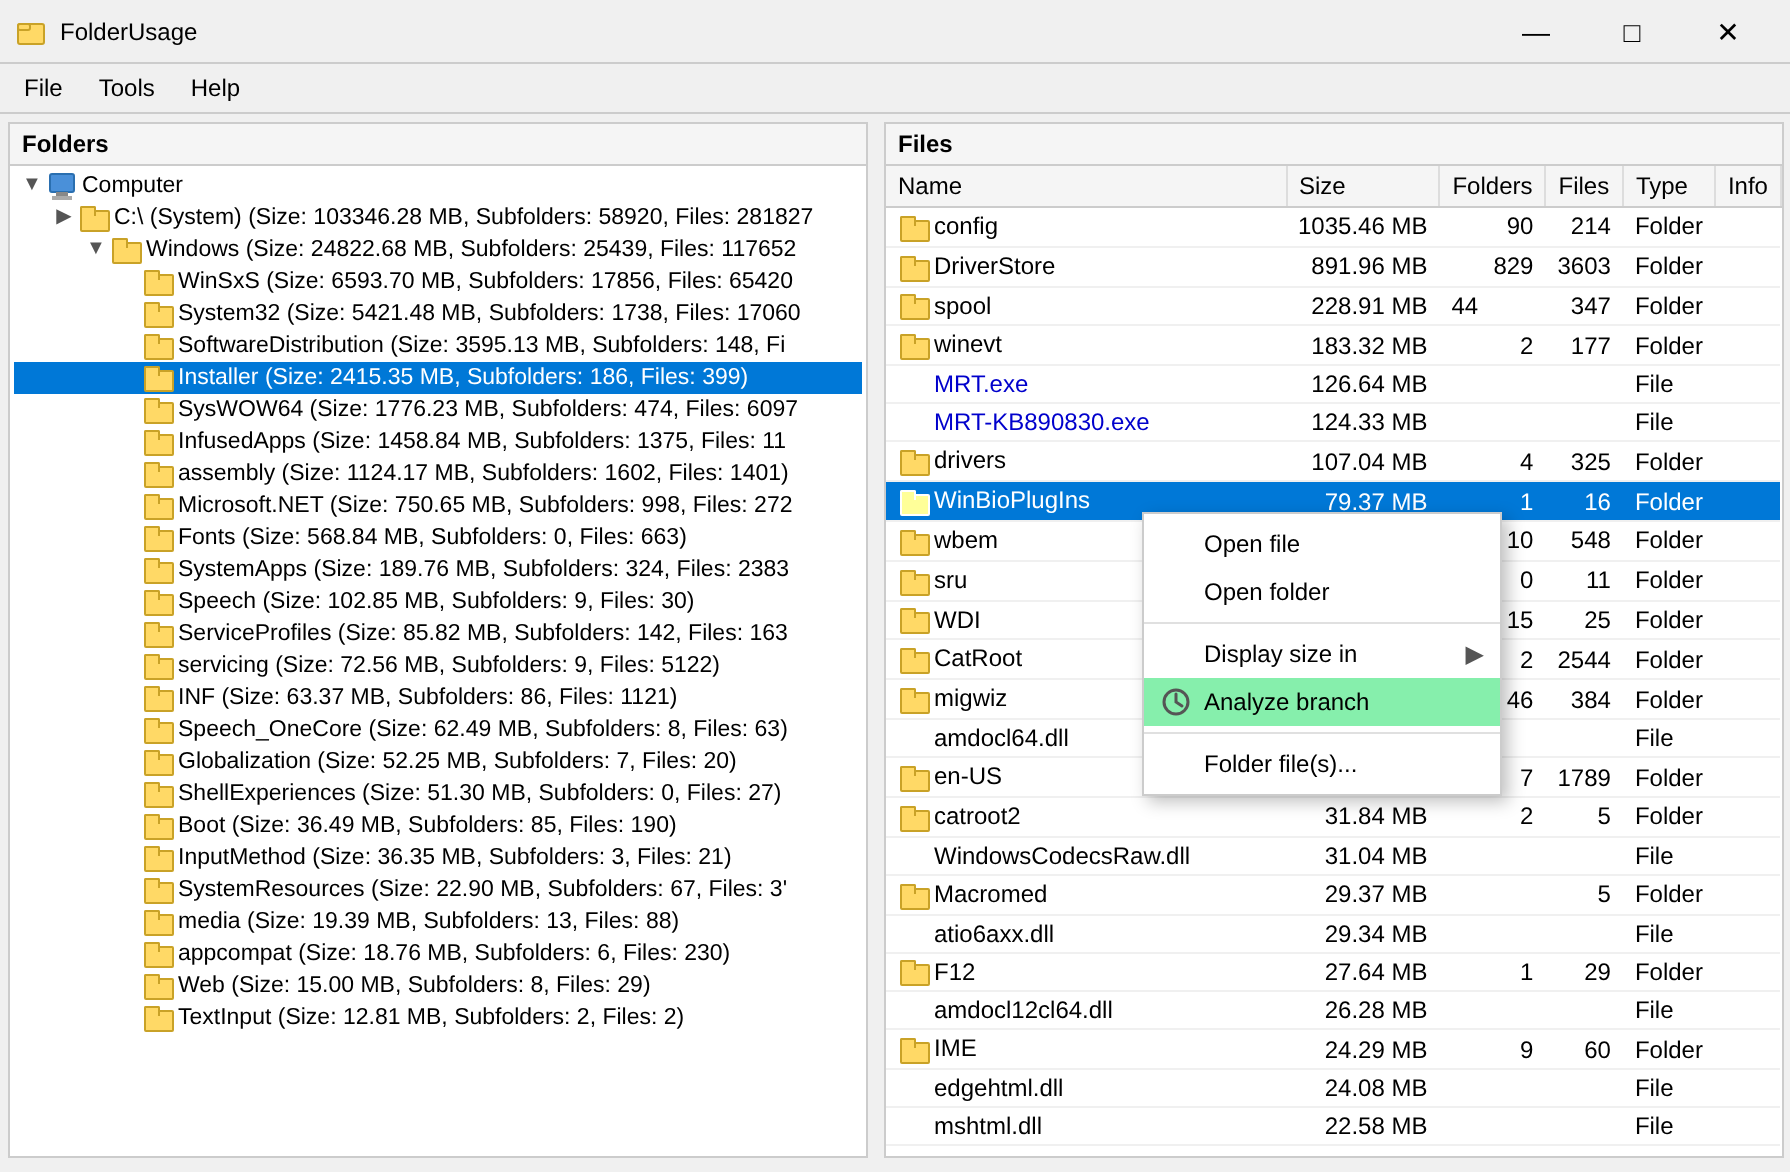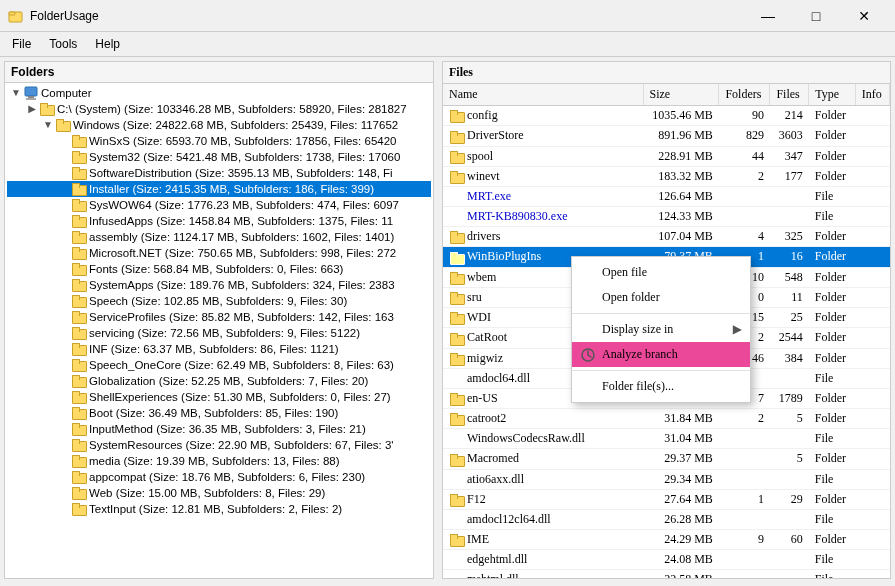--- a/index.html
+++ b/index.html
@@ -61,21 +61,20 @@
       flex-direction: column;
       border: 1px solid #ccc;
       margin: 4px;
     }
     .left-panel {
       width: 430px;
       flex-shrink: 0;
     }
     .right-panel {
       flex: 1;
-      font-family: Liberation Serif, serif;
     }
     .panel-header {
       background: #f5f5f5;
       padding: 3px 6px;
       font-weight: bold;
       border-bottom: 1px solid #ccc;
       font-size: 12px;
     }
     .panel-content {
       flex: 1;
@@ -180,21 +179,21 @@
       padding: 3px 0;
     }
     .context-menu-item {
       padding: 5px 20px 5px 30px;
       cursor: pointer;
       display: flex;
       align-items: center;
       gap: 6px;
       position: relative;
     }
-    .context-menu-item.active { background: #ec4899; }
+    .context-menu-item.active { background: #86efac; }
     .context-menu-separator {
       border-top: 1px solid #e0e0e0;
       margin: 3px 0;
     }
     .submenu-arrow {
       position: absolute;
       right: 8px;
       color: #555;
     }
     .context-menu-icon {
@@ -488,21 +487,21 @@
               <td class="col-name"><span class="folder-icon"></span><span>DriverStore</span></td>
               <td class="col-size" style="text-align: right;">891.96 MB</td>
               <td class="col-folders" style="text-align: right;">829</td>
               <td class="col-files" style="text-align: right;">3603</td>
               <td class="col-type">Folder</td>
               <td class="col-info"></td>
             </tr>
             <tr>
               <td class="col-name"><span class="folder-icon"></span><span>spool</span></td>
               <td class="col-size" style="text-align: right;">228.91 MB</td>
-              <td class="col-folders" style="text-align: right;">44</td>
+              <td class="col-folders" style="text-align: left;">44</td>
               <td class="col-files" style="text-align: right;">347</td>
               <td class="col-type">Folder</td>
               <td class="col-info"></td>
             </tr>
             <tr>
               <td class="col-name"><span class="folder-icon"></span><span>winevt</span></td>
               <td class="col-size" style="text-align: right;">183.32 MB</td>
               <td class="col-folders" style="text-align: right;">2</td>
               <td class="col-files" style="text-align: right;">177</td>
               <td class="col-type">Folder</td>

